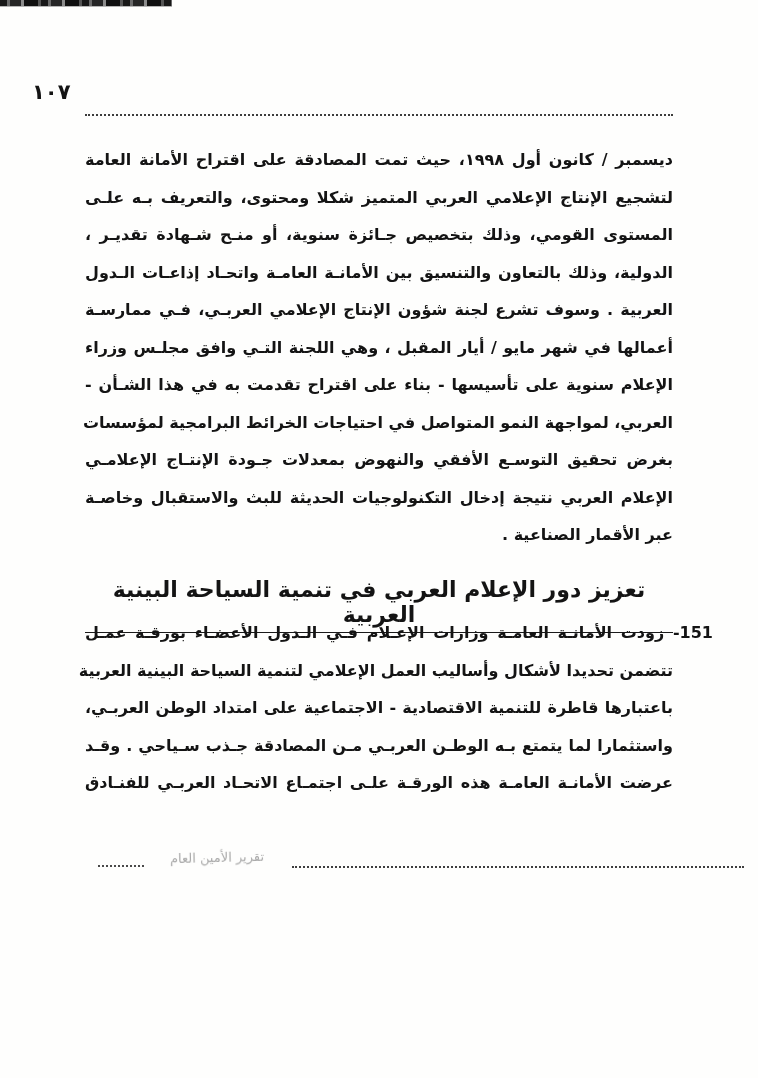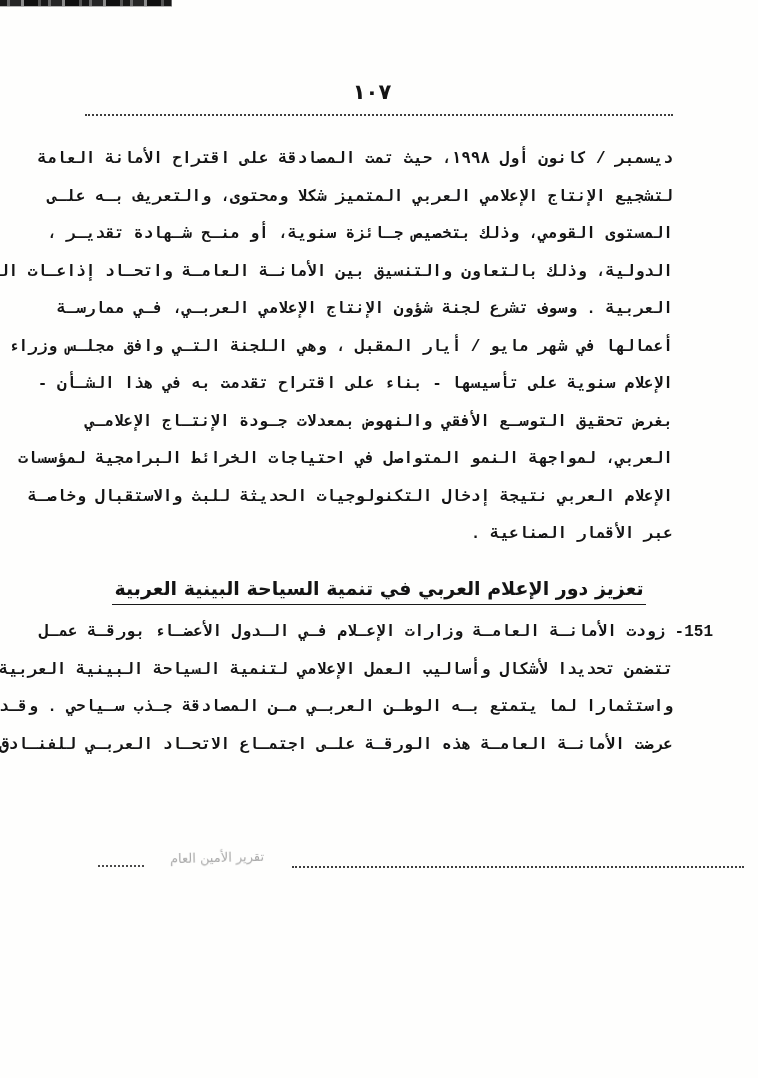--- a/index.html
+++ b/index.html
@@ -27,25 +27,26 @@
         #6a6a6a 7px, #6a6a6a 10px,
         #262626 10px, #262626 21px,
         #8c8c8c 21px, #8c8c8c 24px,
         #101010 24px, #101010 38px,
         #555 38px, #555 41px);
     border-bottom: 1px solid #b5b5b5;
   }
   .page-number {
     position: absolute;
     top: 80px; left: 0; right: 14px;
-    text-align: center;
+    text-align: left;
     font-size: 21px;
     font-weight: bold;
     letter-spacing: 7px;
     direction: rtl;
+    padding-left: 32px;
   }
   .header-rule {
     position: absolute;
     top: 114px; left: 85px; right: 85px;
     height: 0;
     border-top: 2px dotted #3c3c3c;
   }
   .body-block {
     position: absolute;
     left: 85px;
@@ -55,37 +56,36 @@
     font-weight: bold;
   }
   #para1 { top: 141px; }
   #para2 { top: 614px; }
   .line {
     height: 37.5px;
     line-height: 37.5px;
     text-align: justify;
     text-align-last: justify;
     white-space: nowrap;
-    font-family: Liberation Mono, monospace;
   }
   
   #para1 .line:last-child {
     text-align-last: right;
     white-space: normal;
   }
   
   #para2 .line:first-child {
     margin-right: -40px;
   }
   .section-heading {
     position: absolute;
     top: 577px; left: 85px; width: 588px;
     direction: rtl;
     text-align: center;
-    font-size: 19px;
+    font-size: 22px;
     font-weight: bold;
   }
   .section-heading .underlined {
     display: inline-block;
     padding: 0 2px 5px 2px;
     border-bottom: 1.6px solid #1a1a1a;
   }
   .footer-dashes {
     position: absolute;
     top: 865px; left: 98px; width: 46px;
@@ -119,33 +119,34 @@
   <div class="header-rule"></div>
 
   <div id="para1" class="body-block">
       <div class="line">ديسمبر / كانون أول ١٩٩٨، حيث تمت المصادقة على اقتراح الأمانة العامة</div>
       <div class="line">لتشجيع الإنتاج الإعلامي العربي المتميز شكلا ومحتوى، والتعريف بـه علـى</div>
       <div class="line">المستوى القومي، وذلك بتخصيص جـائزة سنوية، أو منـح شـهادة تقديـر ،</div>
       <div class="line">الدولية، وذلك بالتعاون والتنسيق بين الأمانـة العامـة واتحـاد إذاعـات الـدول</div>
       <div class="line">العربية . وسوف تشرع لجنة شؤون الإنتاج الإعلامي العربـي، فـي ممارسـة</div>
       <div class="line">أعمالها في شهر مايو / أيار المقبل ، وهي اللجنة التـي وافق مجلـس وزراء</div>
       <div class="line">الإعلام سنوية على تأسيسها - بناء على اقتراح تقدمت به في هذا الشـأن -</div>
+      <div class="line">العربي، لمواجهة النمو المتواصل في احتياجات الخرائط البرامجية لمؤسسات</div>
       <div class="line">بغرض تحقيق التوسـع الأفقي والنهوض بمعدلات جـودة الإنتـاج الإعلامـي</div>
-      <div class="line">العربي، لمواجهة النمو المتواصل في احتياجات الخرائط البرامجية لمؤسسات</div>
       <div class="line">الإعلام العربي نتيجة إدخال التكنولوجيات الحديثة للبث والاستقبال وخاصـة</div>
       <div class="line">عبر الأقمار الصناعية .</div>
     </div>
 
   <div class="section-heading">
     <span class="underlined">تعزيز دور الإعلام العربي في تنمية السياحة البينية العربية</span>
   </div>
 
   <div id="para2" class="body-block">
       <div class="line">151- زودت الأمانـة العامـة وزارات الإعـلام فـي الـدول الأعضـاء بورقـة عمـل</div>
       <div class="line">تتضمن تحديدا لأشكال وأساليب العمل الإعلامي لتنمية السياحة البينية العربية</div>
+      <div class="line">باعتبارها قاطرة للتنمية الاقتصادية - الاجتماعية على امتداد الوطن العربـي،</div>
       <div class="line">واستثمارا لما يتمتع بـه الوطـن العربـي مـن المصادقة جـذب سـياحي . وقـد</div>
       <div class="line">عرضت الأمانـة العامـة هذه الورقـة علـى اجتمـاع الاتحـاد العربـي للفنـادق</div>
     </div>
 
   <div class="footer-dashes"></div>
 
   <div class="footer-note">تقرير الأمين العام</div>
 
   <div class="footer-rule"></div>
 

